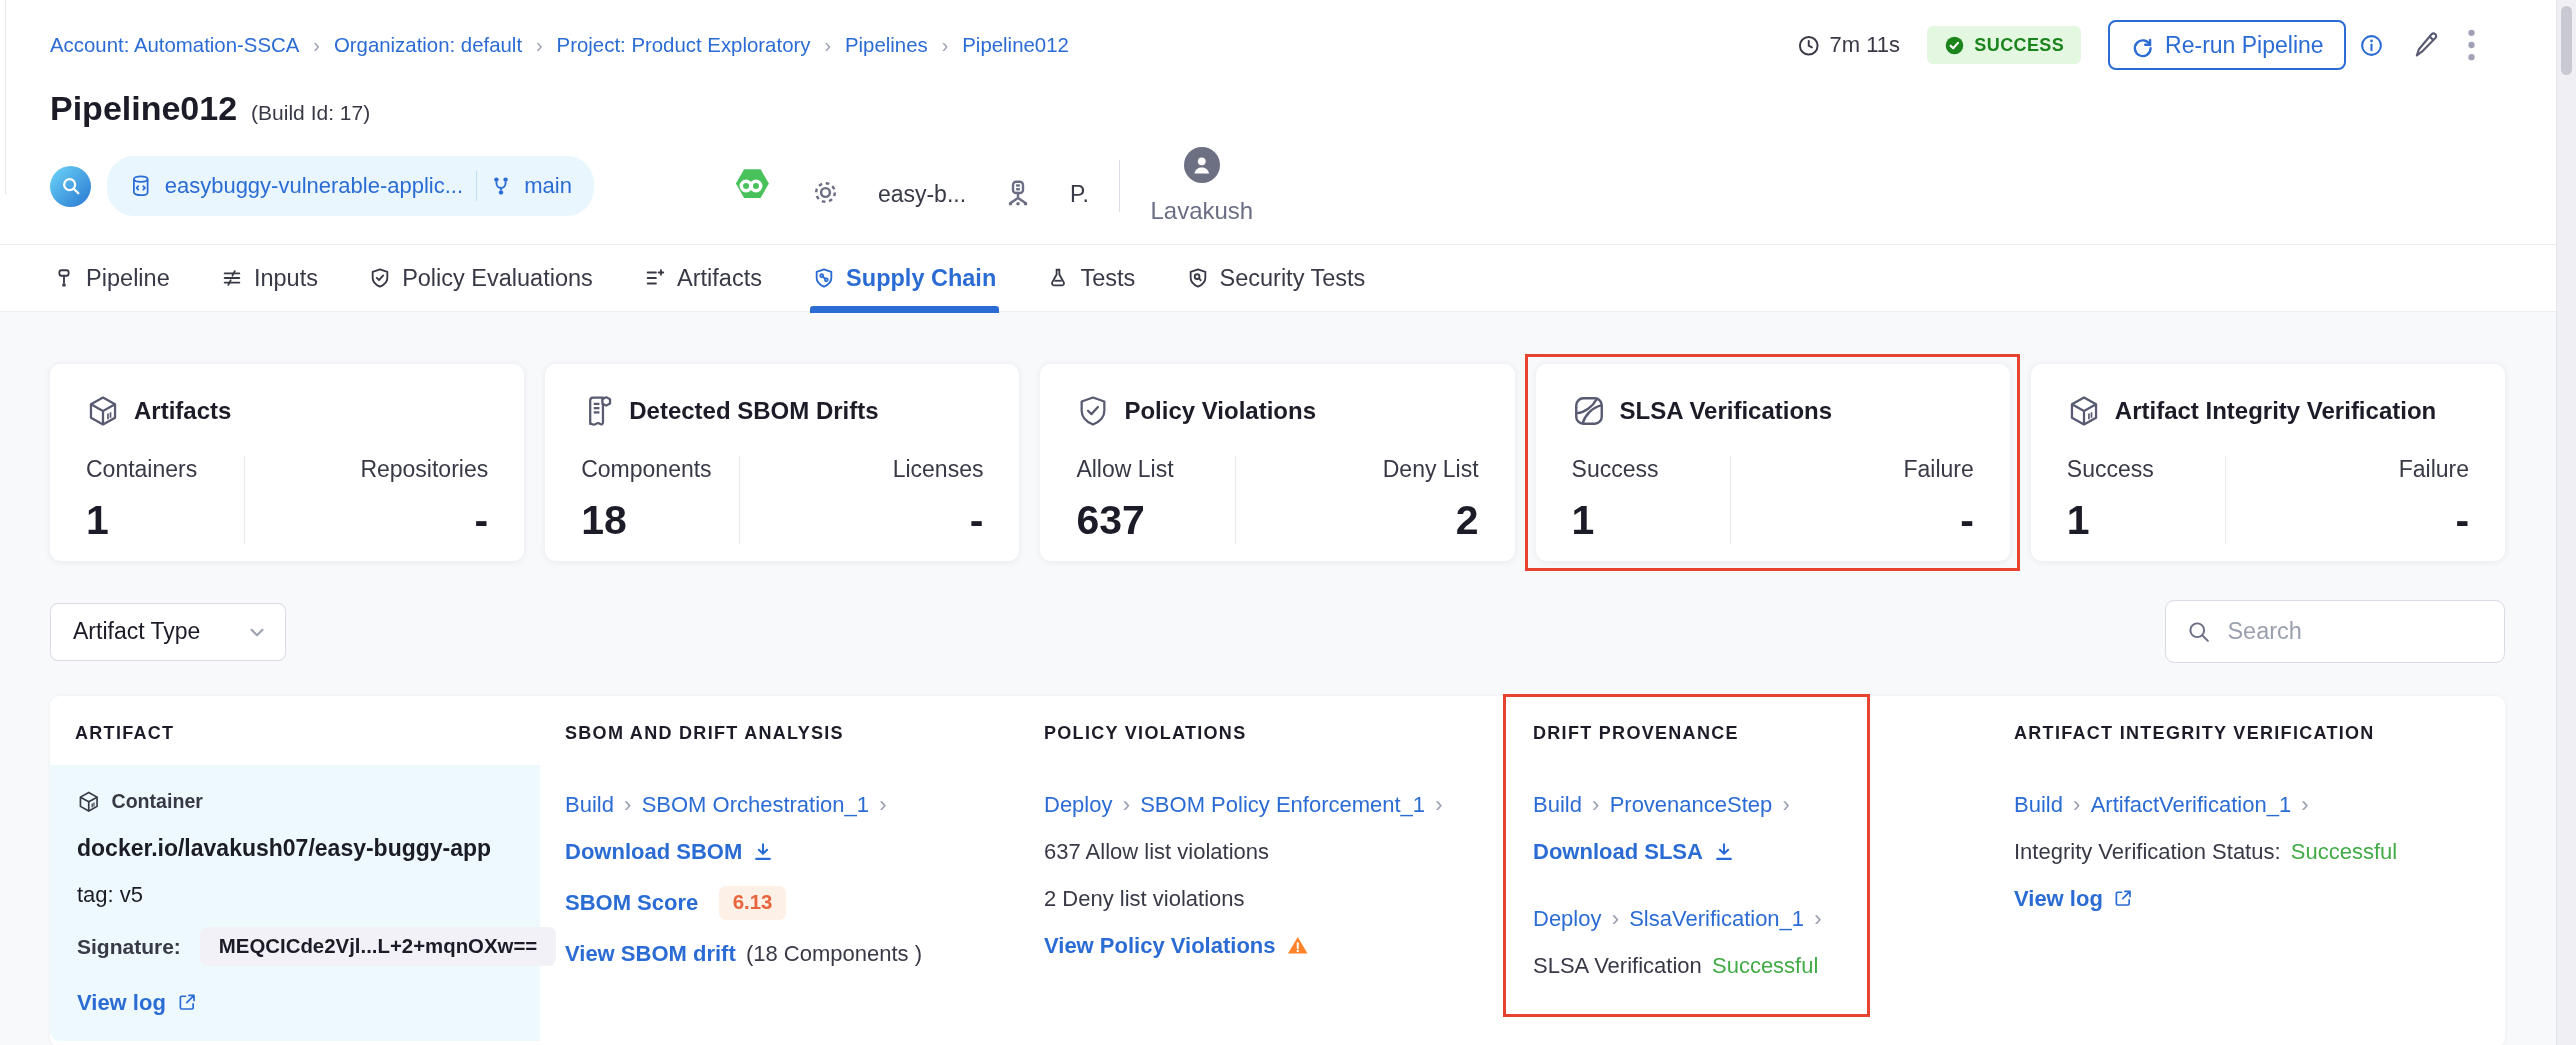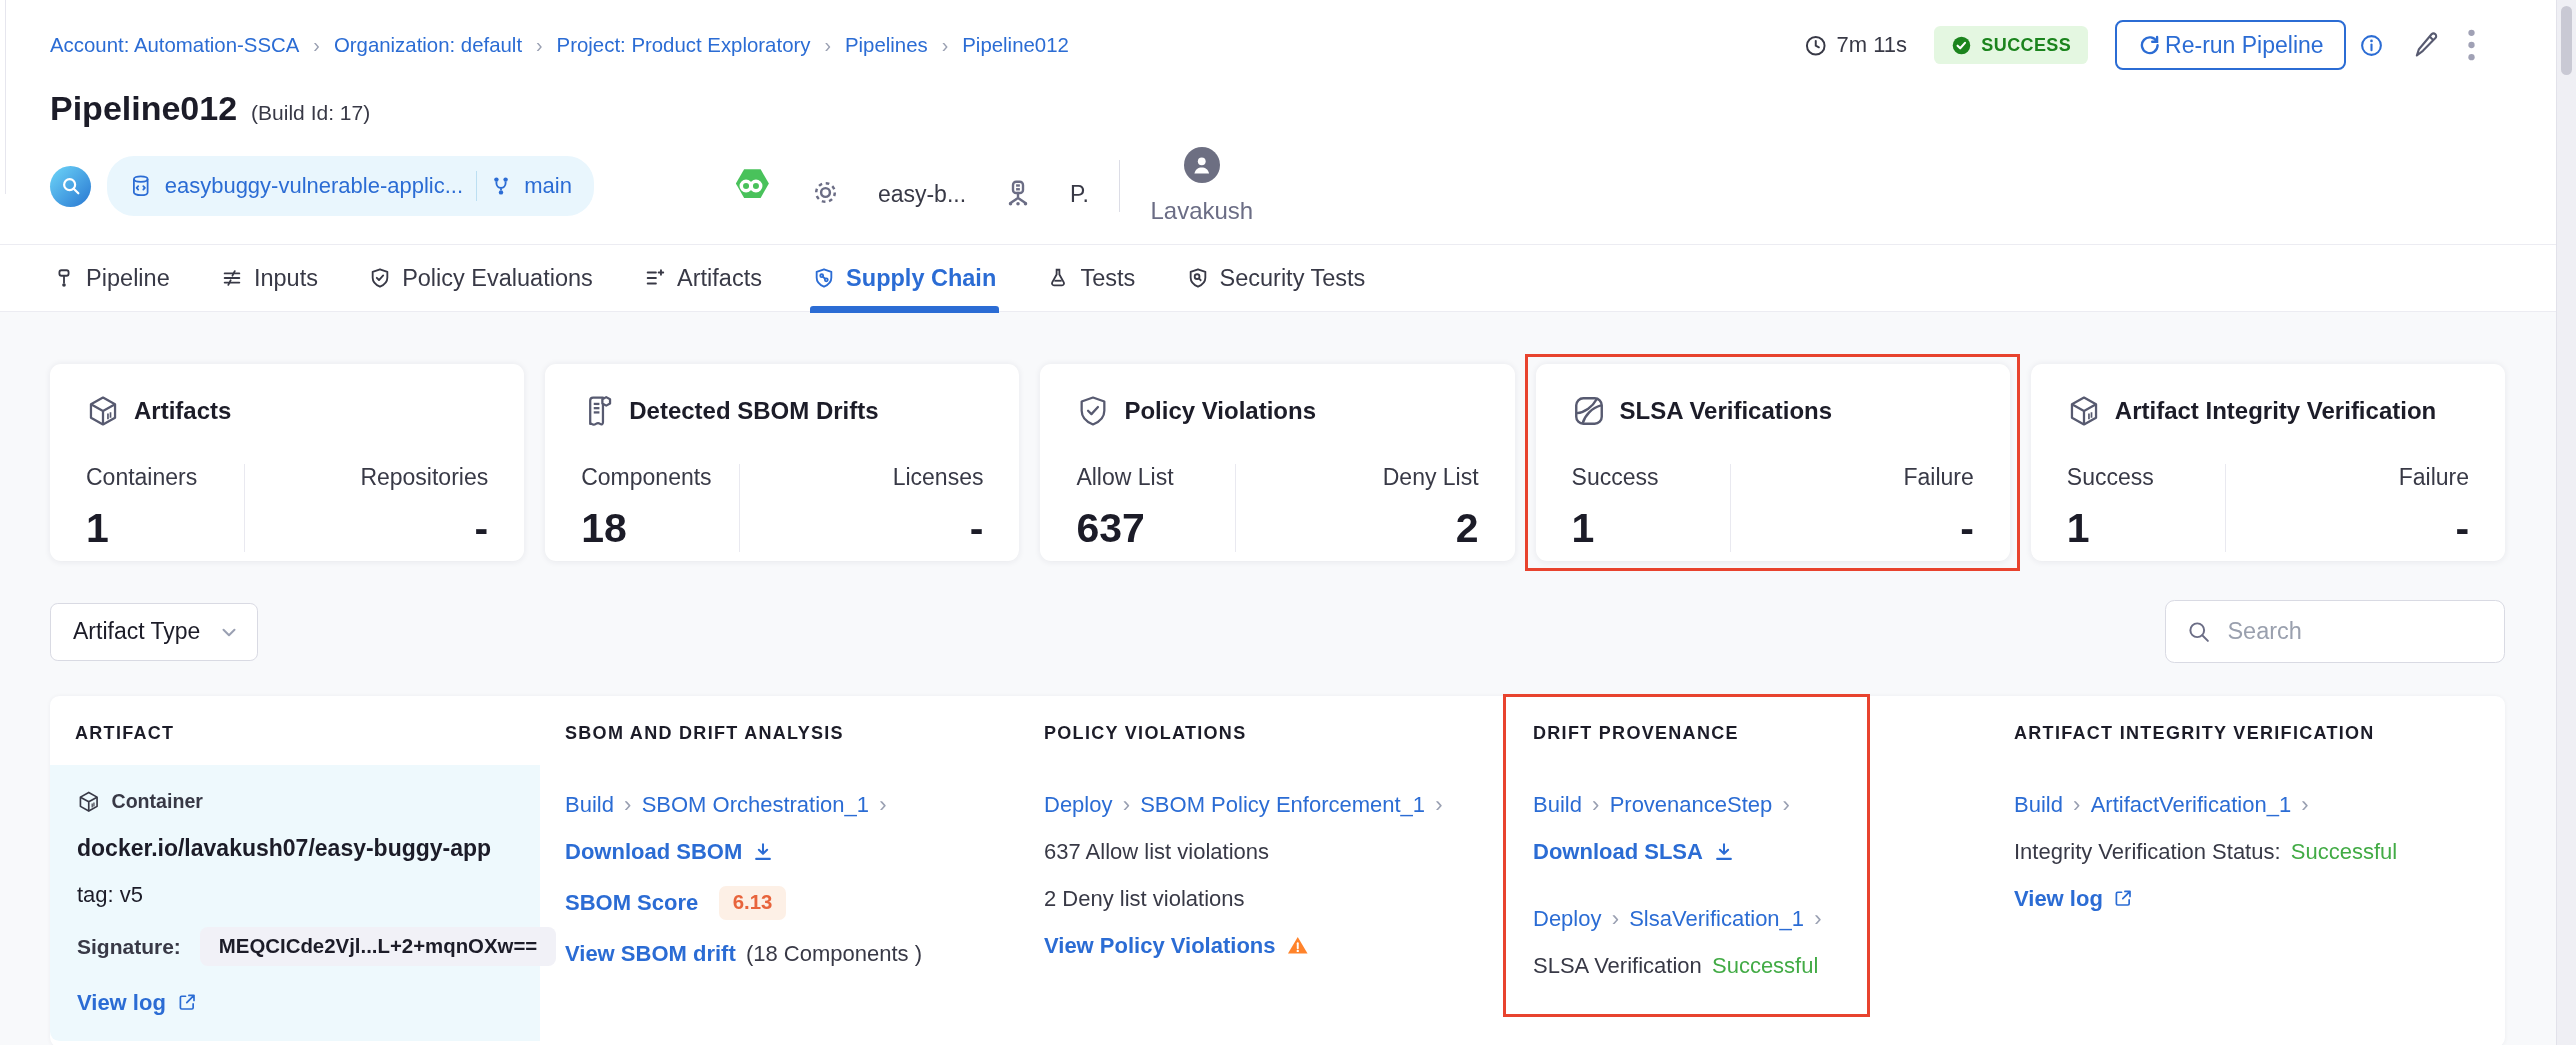--- a/index.html
+++ b/index.html
@@ -17,21 +17,21 @@
 
   
   .topbar{padding:20.4px 99px 0 50px;background:#fff;}
   .bc-row{display:flex;justify-content:space-between;align-items:center;}
   .breadcrumb{display:flex;align-items:center;gap:14px;font-size:20.4px;}
   .crumb{color:var(--blue);cursor:pointer;}
   .bc-sep{color:var(--faint);font-size:19.6px;}
   .run-meta{display:flex;align-items:center;gap:27px;}
   .duration{display:flex;align-items:center;gap:9.4px;font-size:22px;font-weight:500;color:var(--sub);}
   .badge{display:flex;align-items:center;gap:9.4px;background:var(--greenBg);color:var(--greenDark);font-weight:700;font-size:18px;letter-spacing:0.4px;padding:8.6px 17px;border-radius:6.3px;}
-  .rerun{display:flex;align-items:flex-start;gap:4px;border:2px solid var(--blue);color:var(--blue);font-size:23px;font-weight:500;padding:9.4px 20.4px;border-radius:7.8px;background:#fff;cursor:pointer;}
+  .rerun{display:flex;align-items:flex-end;gap:11px;border:2px solid var(--blue);color:var(--blue);font-size:23px;font-weight:500;padding:9.4px 20.4px;border-radius:7.8px;background:#fff;cursor:pointer;}
   .icon-btn{background:none;border:none;padding:0;cursor:pointer;}
   .title-row{margin-top:19px;display:flex;align-items:baseline;gap:14px;}
   .page-title{font-size:34px;font-weight:700;color:var(--text);margin:0;}
   .build-id{font-size:21px;color:var(--sub);}
   .meta-row{margin-top:19px;margin-bottom:19px;display:flex;align-items:center;}
   .module-avatar{width:41px;height:41px;border-radius:50%;background:linear-gradient(135deg,#67cdf5 10%,#2f80d5 90%);display:flex;align-items:center;justify-content:center;margin-right:15.7px;}
   .repo-pill{display:flex;align-items:center;gap:12.5px;background:var(--pillBlue);border-radius:27px;height:60px;padding:0 22px;font-size:22px;color:var(--blue);font-weight:500;cursor:pointer;}
   .pill-div{width:1.6px;height:30px;background:#bcdff2;}
   .trigger-group{margin-left:135px;display:flex;align-items:flex-end;gap:37px;font-size:23px;color:var(--sub);}
   .hexwrap{width:44px;height:44px;}
@@ -44,29 +44,29 @@
   .tab{display:flex;align-items:center;gap:11px;font-size:23.5px;color:var(--sub);position:relative;height:100%;padding:0 3.1px;cursor:pointer;}
   .tab.active{color:var(--blue);font-weight:600;}
   .tab.active::after{content:"";position:absolute;left:0;right:0;bottom:-1.6px;height:6.3px;background:var(--blue);border-radius:3.1px 3.1px 0 0;}
 
   
   .content{background:#f8f9fb;flex:1;padding:52px 71px 0 50px;}
   .cards{display:flex;gap:21px;}
   .card{flex:1;background:#fff;border-radius:11px;height:197px;box-shadow:0 0.8px 6.3px rgba(40,41,61,.08);padding:30px 36px;box-sizing:border-box;position:relative;}
   .card-head{display:flex;align-items:center;gap:14px;color:#575a70;}
   .card-title{font-size:24px;font-weight:700;color:var(--text);margin:0;}
-  .metrics{display:flex;margin-top:36px;}
+  .metrics{display:flex;margin-top:28px;}
   .metric{flex:1;}
   .metric.m2{border-left:1.6px solid #e9e9f0;padding-left:85px;text-align:right;}
   .m-label{font-size:23px;color:var(--sub);}
   .m-value{font-size:41px;font-weight:700;color:var(--text);margin-top:14px;}
   .card.highlighted::after{content:"";position:absolute;inset:-10.2px;border:3.9px solid var(--red);pointer-events:none;}
 
   .filter-row{display:flex;justify-content:space-between;align-items:center;margin-top:39px;}
-  .select{display:flex;align-items:center;justify-content:space-between;background:#fff;border:1.6px solid var(--border);border-radius:7.8px;height:58px;padding:0 17px 0 22px;font-size:23px;color:var(--text);width:208px;box-sizing:border-box;cursor:pointer;}
+  .select{display:flex;align-items:center;justify-content:space-between;background:#fff;border:1.6px solid var(--border);border-radius:7.8px;height:58px;padding:0 17px 0 22px;font-size:23px;color:var(--text);width:236px;box-sizing:border-box;cursor:pointer;}
   .search{display:flex;align-items:center;gap:14px;background:#fff;border:1.6px solid var(--border);border-radius:9.4px;height:63px;padding:0 20.4px;width:340px;box-sizing:border-box;}
   .search input{border:none;outline:none;font-size:23.5px;color:var(--text);width:100%;font-family:inherit;background:transparent;}
   .search input::placeholder{color:#9aa0ae;}
 
   
   .table-panel{margin-top:33px;background:#fff;border-radius:9.4px;position:relative;box-shadow:0 0.8px 4.7px rgba(40,41,61,.05);}
   .t-head,.t-row{display:grid;grid-template-columns:490px 479px 489px 481px 1fr;}
   .t-head{padding:27px 0 20.4px;}
   .th{font-size:18px;font-weight:700;letter-spacing:1.3px;color:var(--text);padding-left:25px;}
   .cell{padding:27px 25px 28px;font-size:22px;color:var(--sub);}

